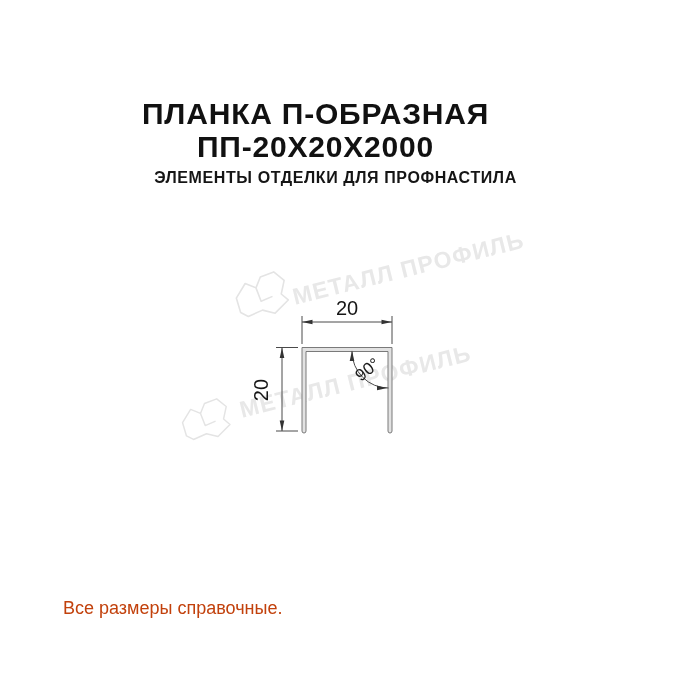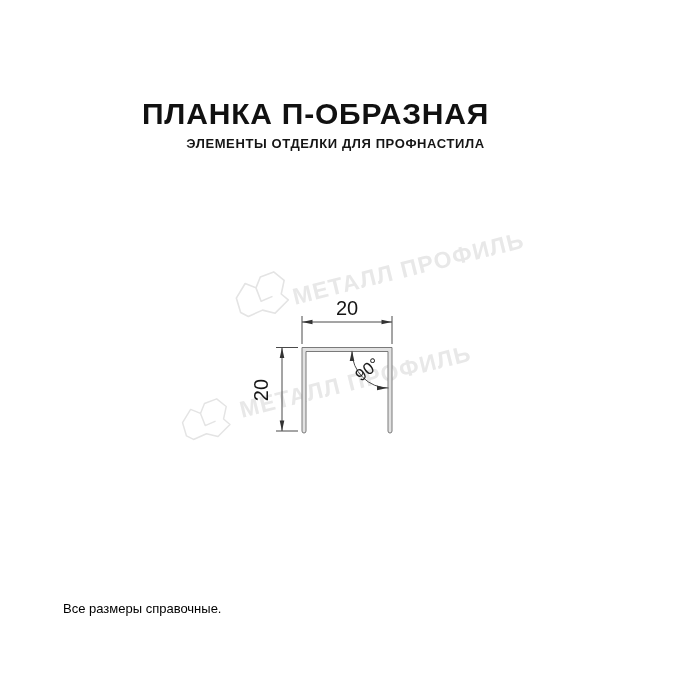--- a/index.html
+++ b/index.html
@@ -7,45 +7,46 @@
     width:700px;height:700px;background:#ffffff;position:relative;
     font-family:"Liberation Sans", sans-serif;overflow:hidden;
   }
   .title-block{
     position:absolute;left:0;top:97px;width:631px;text-align:center;color:#111111;
   }
   .title-line{
     font-size:30px;font-weight:bold;line-height:33px;letter-spacing:0.8px;
   }
   .subtitle{
-    margin-top:6px;font-size:13px;font-weight:bold;letter-spacing:0.6px;color:#151515;padding-left:40px;
+    margin-top:6px;font-size:16px;font-weight:bold;letter-spacing:0.6px;color:#151515;padding-left:40px;
   }
   .watermark{position:absolute;pointer-events:none;}
   .wm-text{
     position:absolute;white-space:nowrap;font-weight:bold;font-size:23px;
     letter-spacing:1.2px;color:#e8e8e8;transform-origin:left center;
     transform:rotate(-14deg);line-height:26px;height:26px;
   }
   .wm-logo{position:absolute;transform:rotate(-9deg);}
   .drawing-layer{position:absolute;left:0;top:0;}
   .dim-text{
     font-family:"Liberation Sans", sans-serif;font-size:20px;fill:#161616;
   }
   .angle-text{
     font-family:"Liberation Sans", sans-serif;font-size:17px;fill:#1c1c1c;
   }
   .footer{
-    position:absolute;left:63px;top:600px;color:#000000;font-size:13px;line-height:17.5px;text-align:right;
+    position:absolute;left:63px;top:600px;color:#c2410c;font-size:18px;line-height:17.5px;text-align:right;
   }
 </style>
 </head>
 <body>
 
 <div class="title-block">
   <div class="title-line">ПЛАНКА П-ОБРАЗНАЯ</div>
+  <div class="title-line">ПП-20Х20Х2000</div>
   <div class="subtitle">ЭЛЕМЕНТЫ ОТДЕЛКИ ДЛЯ ПРОФНАСТИЛА</div>
 </div>
 
 <div class="watermark">
   <svg class="wm-logo" style="left:234px;top:271px;position:absolute;" width="56" height="46" viewBox="0 0 56 46">
     <path d="M4 38 L2 23 L13 10 L23 16 L29 6 L43 3 L52 13 L47 26 L53 33 L38 44 L26 39 L11 43 Z
              M23 16 L26 30 L38 27" fill="none" stroke="#e4e4e4" stroke-width="1.6" stroke-linejoin="round"></path>
   </svg>
   <div class="wm-text" style="left:293px;top:284px;">МЕТАЛЛ ПРОФИЛЬ</div>
 </div>

